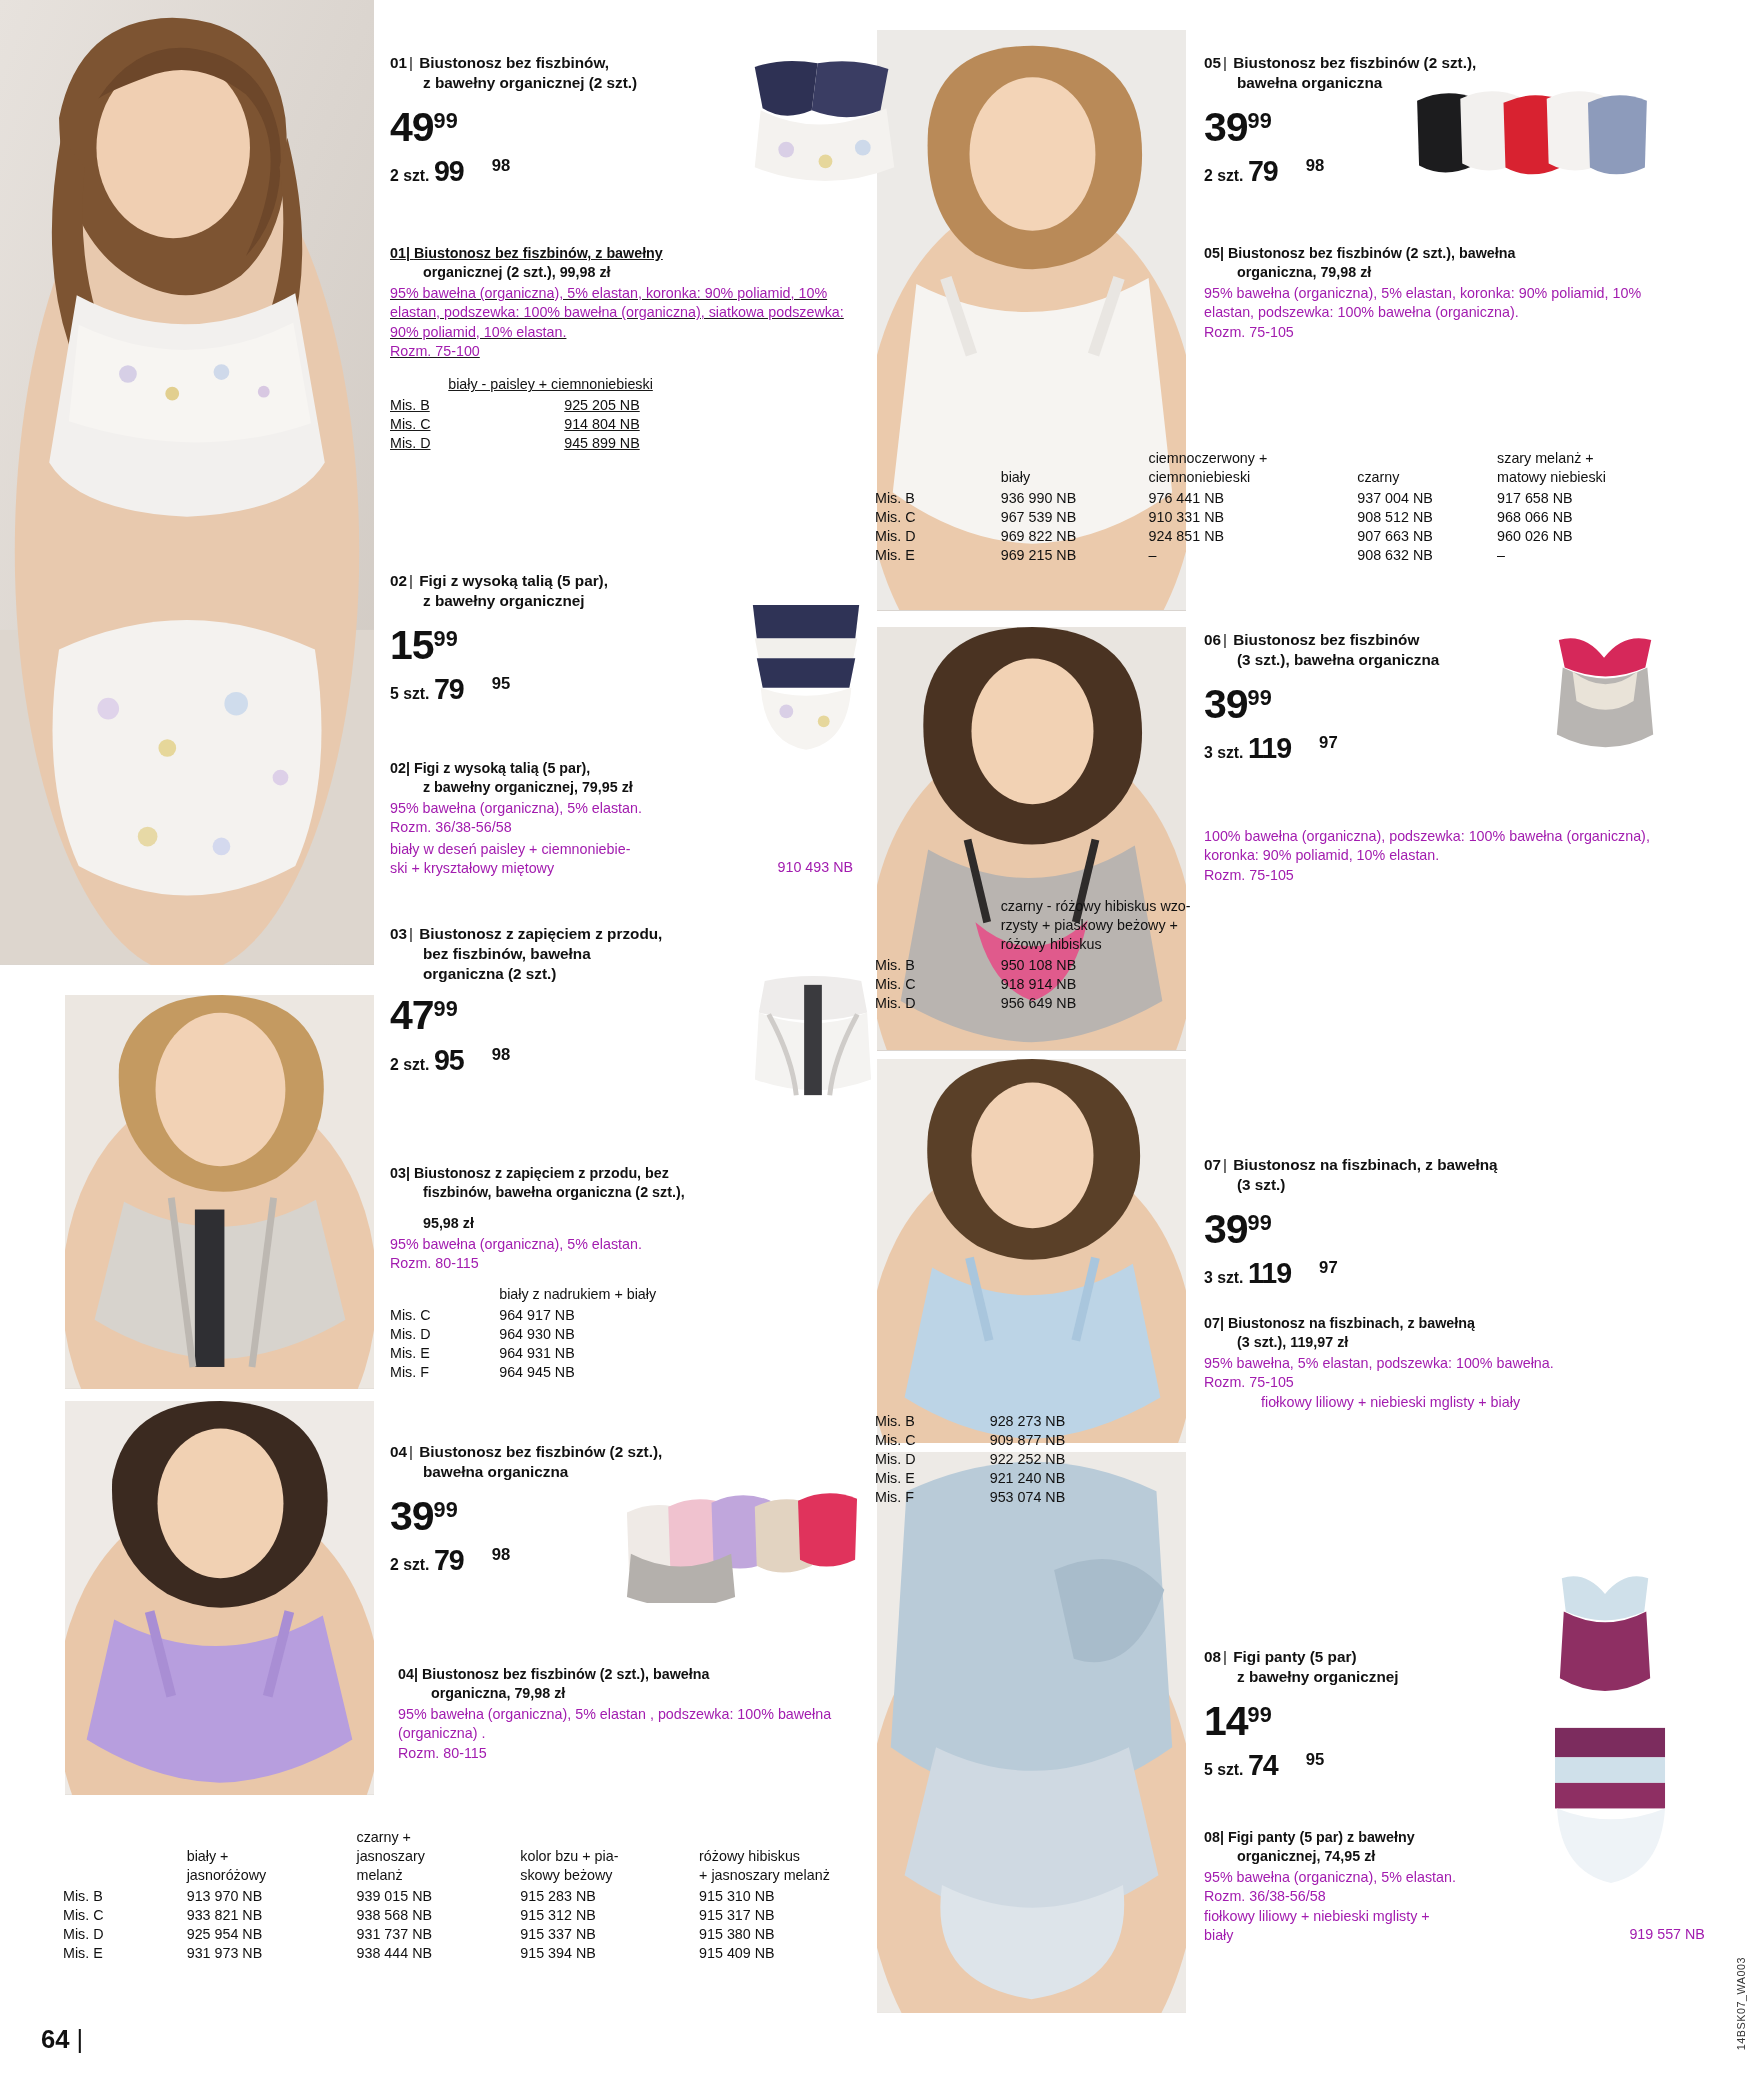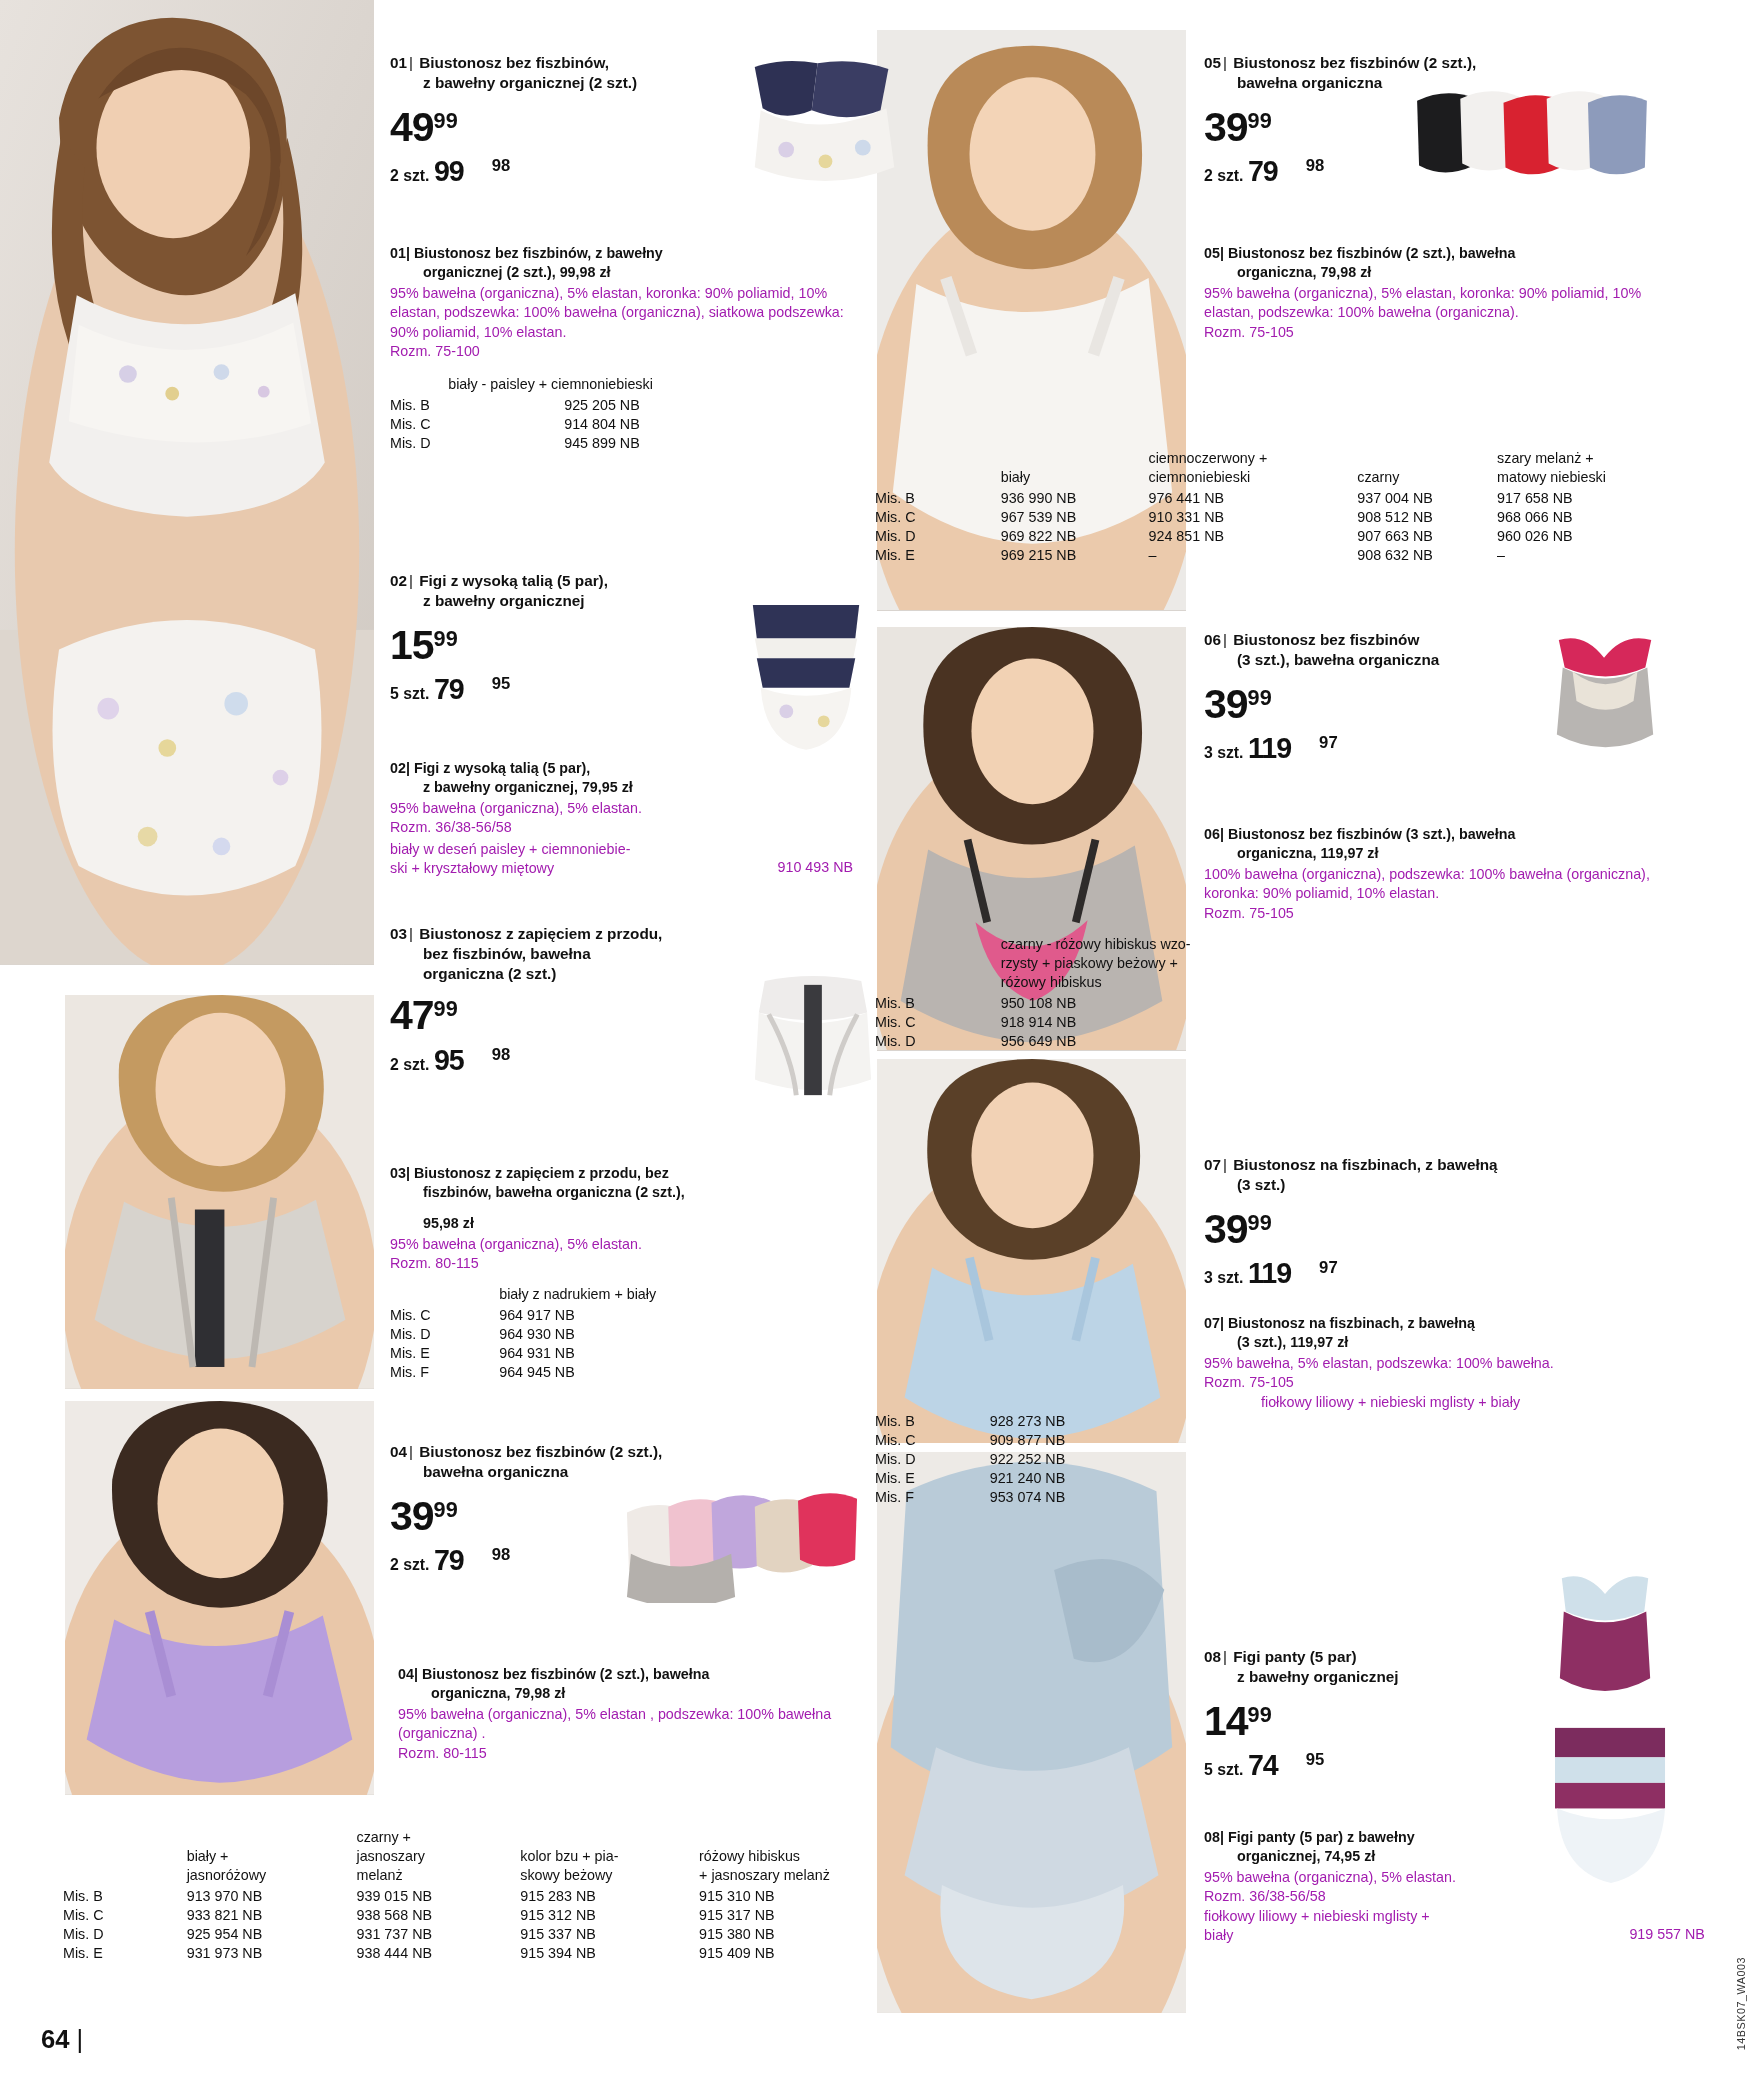--- a/index.html
+++ b/index.html
@@ -337,21 +337,21 @@
   </div>
   <div class="price" style="margin-top:13.8px;">
     <span class="big">49</span><span class="cents">99</span>
   </div>
   <div class="multi">
     <span class="lbl">2 szt.</span>
     <span class="big">99</span><span class="cents">98</span>
   </div>
 </div>
 
-<div class="col" style="left:390px; top:244px; width:463px;">
+<div class="col" style="left:390px; top:244px; width:463px;text-decoration:underline;">
   <div class="desc-head">
     <span>01</span><span class="bar">|</span>
     <span>Biustonosz bez fiszbinów, z bawełny</span><br>
     <span style="padding-left:33px; display:inline-block;">organicznej (2 szt.), 99,98 zł</span>
   </div>
   <div class="desc-body" style="margin-top:2px;">95% bawełna (organiczna), 5% elastan, koronka: 90% poliamid, 10% elastan, podszewka: 100% bawełna (organiczna), siatkowa podszewka: 90% poliamid, 10% elastan.</div>
   <div class="desc-body">Rozm. 75-100</div>
   <table class="codes" style="margin-top:13.8px;">
     <tbody>
         <tr>
@@ -605,25 +605,20 @@
   <div class="price" style="margin-top:13.8px;">
     <span class="big">39</span><span class="cents">99</span>
   </div>
   <div class="multi">
     <span class="lbl">3 szt.</span>
     <span class="big">119</span><span class="cents">97</span>
   </div>
 </div>
 
 <div class="col" style="left:1204px; top:825px; width:463px;">
-  <div class="desc-head">
-    <span>06</span><span class="bar">|</span>
-    <span>Biustonosz bez fiszbinów (3 szt.), bawełna</span><br>
-    <span style="padding-left:33px; display:inline-block;">organiczna, 119,97 zł</span>
-  </div>
   <div class="desc-body" style="margin-top:2px;">100% bawełna (organiczna), podszewka: 100% bawełna (organiczna), koronka: 90% poliamid, 10% elastan.</div>
   <div class="desc-body">Rozm. 75-105</div>
   <table class="codes" style="margin-top:11.8px; margin-left:-329px;">
     <tbody>
         <tr>
       <td class="sz" style="width:108px;"></td>
       <td class="hdr" style="white-space:pre-line;">czarny - różowy hibiskus wzo-
 rzysty + piaskowy beżowy +
 różowy hibiskus</td>
     </tr>

